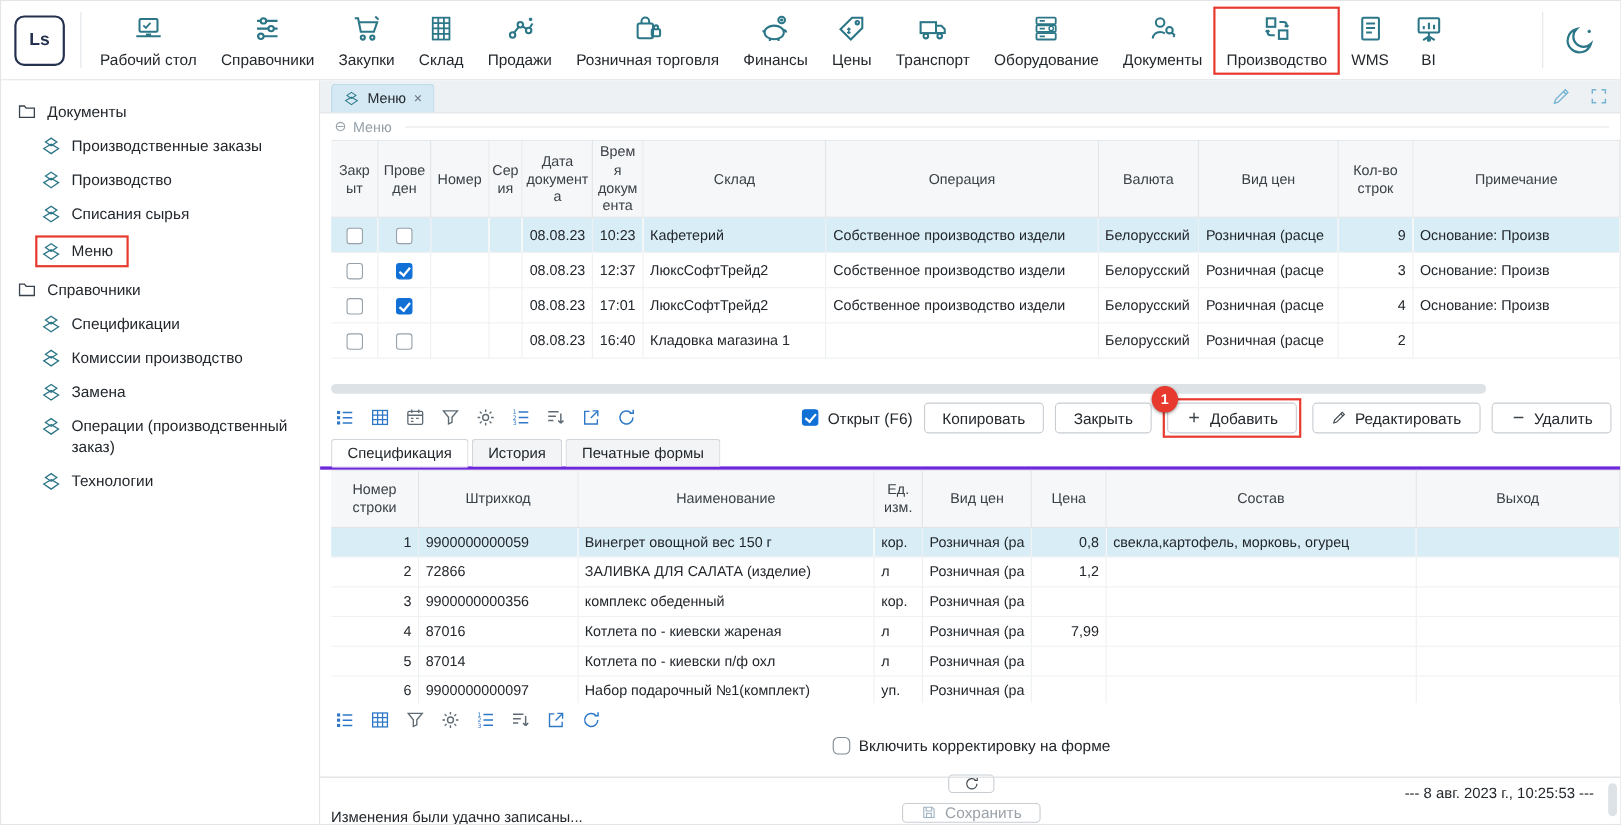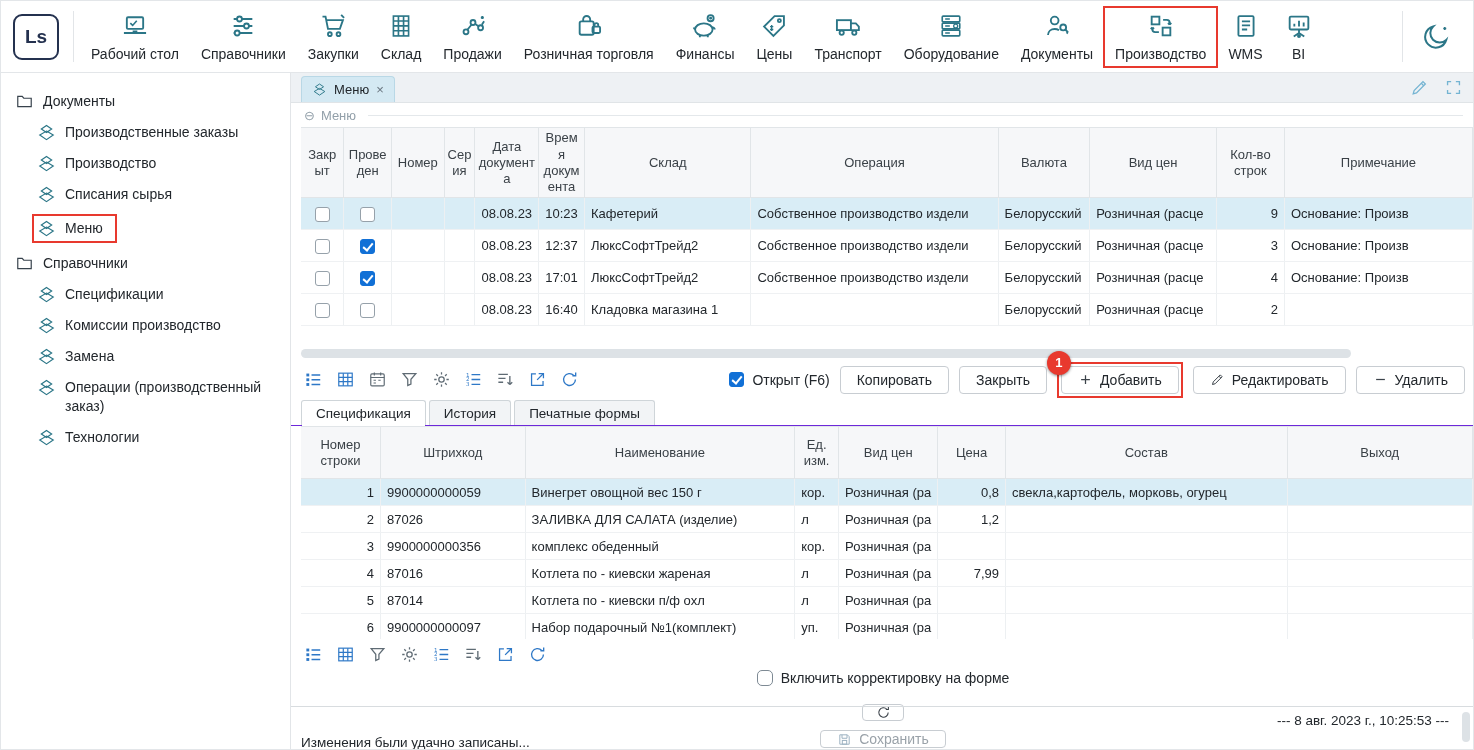--- a/index.html
+++ b/index.html
@@ -7,21 +7,21 @@
   .app {
     width:1474px; height:750px; overflow:hidden; background:#fff;
     font-family:"Liberation Sans","DejaVu Sans",sans-serif; color:#22272c;
     border:1px solid #e3e6e9;
   }
   .ic { display:block; }
 
   
   .topnav { height:72px; display:flex; align-items:center; padding:0 10px; border-bottom:1px solid #e3e6e9; }
   .logo { width:46px; height:46px; border:2px solid #24314f; border-radius:9px; display:flex; align-items:center; justify-content:center;
-          font-weight:bold; font-size:19px; color:#24314f; margin:0 8px 0 2px; cursor:pointer; }
+          font-weight:bold; font-size:16px; color:#24314f; margin:0 8px 0 2px; cursor:pointer; }
   .topnav-sep { width:1px; align-self:stretch; margin:10px 6px; background:#e2e5e8; }
   .nav-item { display:flex; flex-direction:column; align-items:center; justify-content:center; gap:6px; padding:5px 11px; cursor:pointer; }
   .nav-item .ic { width:28px; height:28px; color:#2b7687; }
   .nav-label { font-size:14px; color:#23282d; white-space:nowrap; }
   .nav-item.hl { outline:2px solid #e8392e; outline-offset:-1px; }
   .grow { flex:1; }
   .moon-btn { padding:6px 12px; cursor:pointer; }
   .moon-btn .ic { width:30px; height:30px; color:#2b7687; }
 
   
@@ -88,21 +88,21 @@
   .btn .ic { width:15px; height:15px; color:#3c434a; }
   .btn.disabled { color:#9aa2a9; } .btn.disabled .ic { color:#9db2c2; }
   .btn.icon-only { width:42px; padding:0; }
   .btn-gap { width:10px; flex-shrink:0; }
   .annot-wrap { position:relative; outline:2px solid #e8392e; outline-offset:2px; margin:0 4px; }
   .badge { position:absolute; top:-15px; left:-14px; width:24px; height:24px; border-radius:50%; background:#e8392e; color:#fff;
            font-size:13px; font-weight:bold; display:flex; align-items:center; justify-content:center;
            box-shadow:0 1px 3px rgba(0,0,0,.45); z-index:5; }
 
   
-  .subtabs { display:flex; align-items:flex-end; padding-left:10px; height:28px; border-bottom:1px solid #6d28d9; }
+  .subtabs { display:flex; align-items:flex-end; padding-left:10px; height:28px; border-bottom:3px solid #6d28d9; }
   .subtab { height:25px; display:flex; align-items:center; padding:0 14px; border:1px solid #cfd5d9; border-bottom:none;
             border-radius:3px 3px 0 0; margin-right:3px; font-size:13.5px; background:#f2f4f6; cursor:pointer; position:relative; }
   .subtab.active { background:#fff; }
   .subtab.active::after { content:""; position:absolute; left:0; right:0; bottom:-1px; height:1px; background:#fff; }
 
   
   .bottombar { display:flex; align-items:center; height:36px; padding:0 8px 0 10px; gap:9px;flex-direction:column; }
   .statusbar { border-top:1px solid #d8dcdf; flex:1; padding:6px 24px 0 10px; position:relative; font-size:13.5px; }
   .status-line1 { margin-bottom:7px;text-align:right; }
   .vscroll { position:absolute; right:3px; top:5px; width:8px; height:30px; background:#dde2e6; border-radius:4px; cursor:pointer; }
@@ -768,21 +768,21 @@
               <td>9900000000059</td>
               <td>Винегрет овощной вес 150 г</td>
               <td>кор.</td>
               <td>Розничная (ра</td>
               <td class="num">0,8</td>
               <td>свекла,картофель, морковь, огурец</td>
               <td></td>
             </tr>
             <tr>
               <td class="num">2</td>
-              <td>87026</td>
+              <td>72866</td>
               <td>ЗАЛИВКА ДЛЯ САЛАТА (изделие)</td>
               <td>л</td>
               <td>Розничная (ра</td>
               <td class="num">1,2</td>
               <td></td>
               <td></td>
             </tr>
             <tr>
               <td class="num">3</td>
               <td>9900000000356</td>

